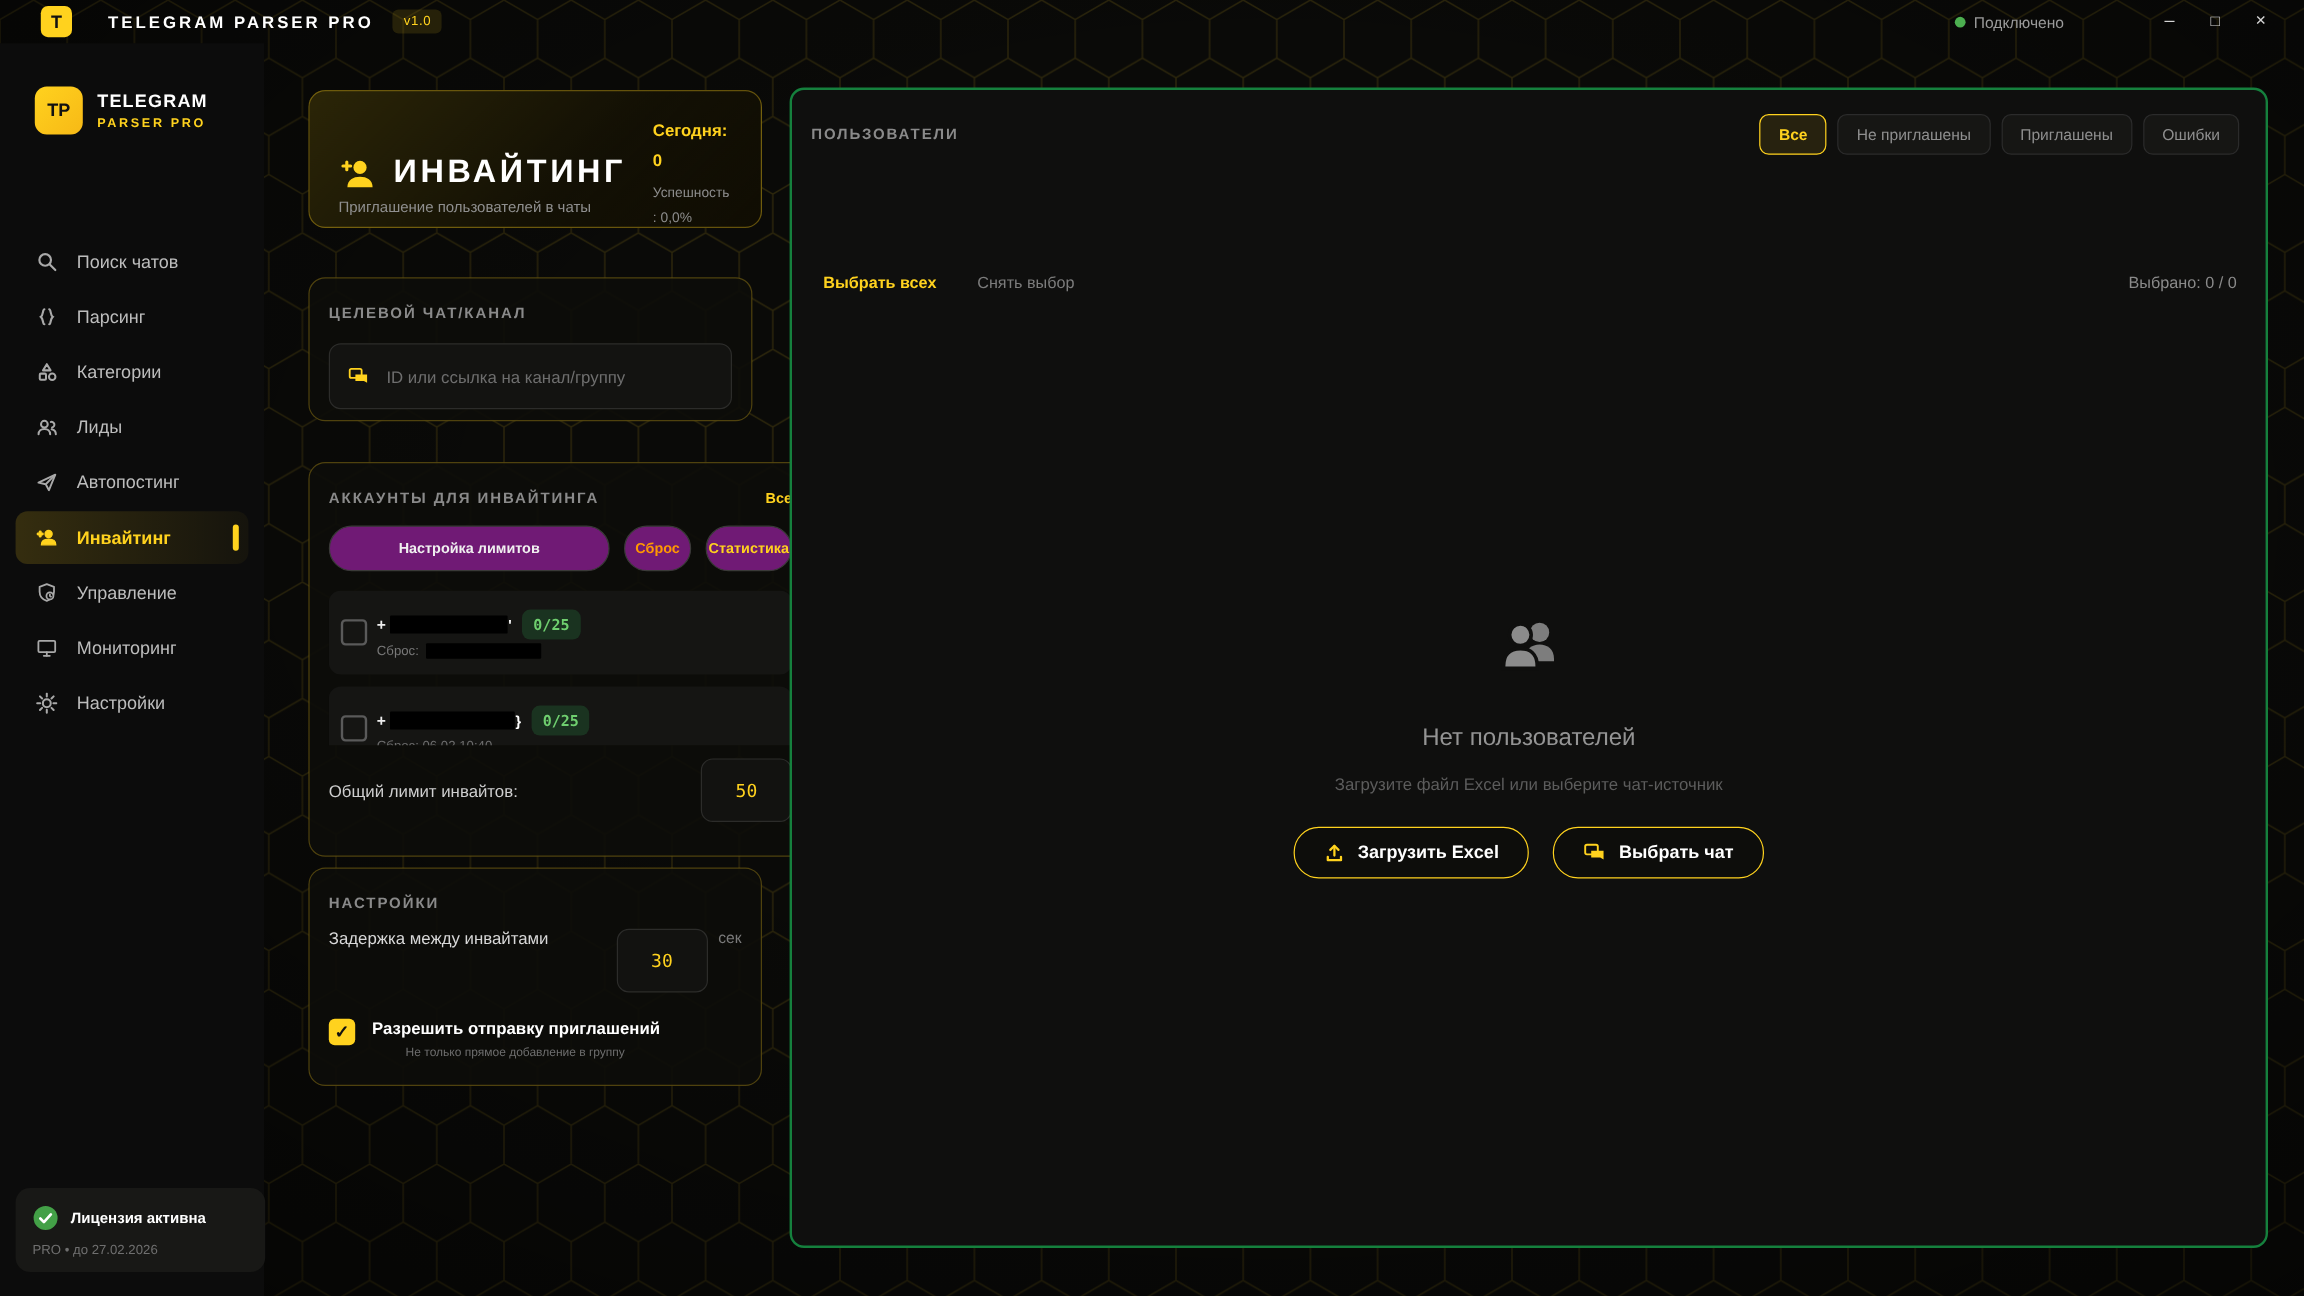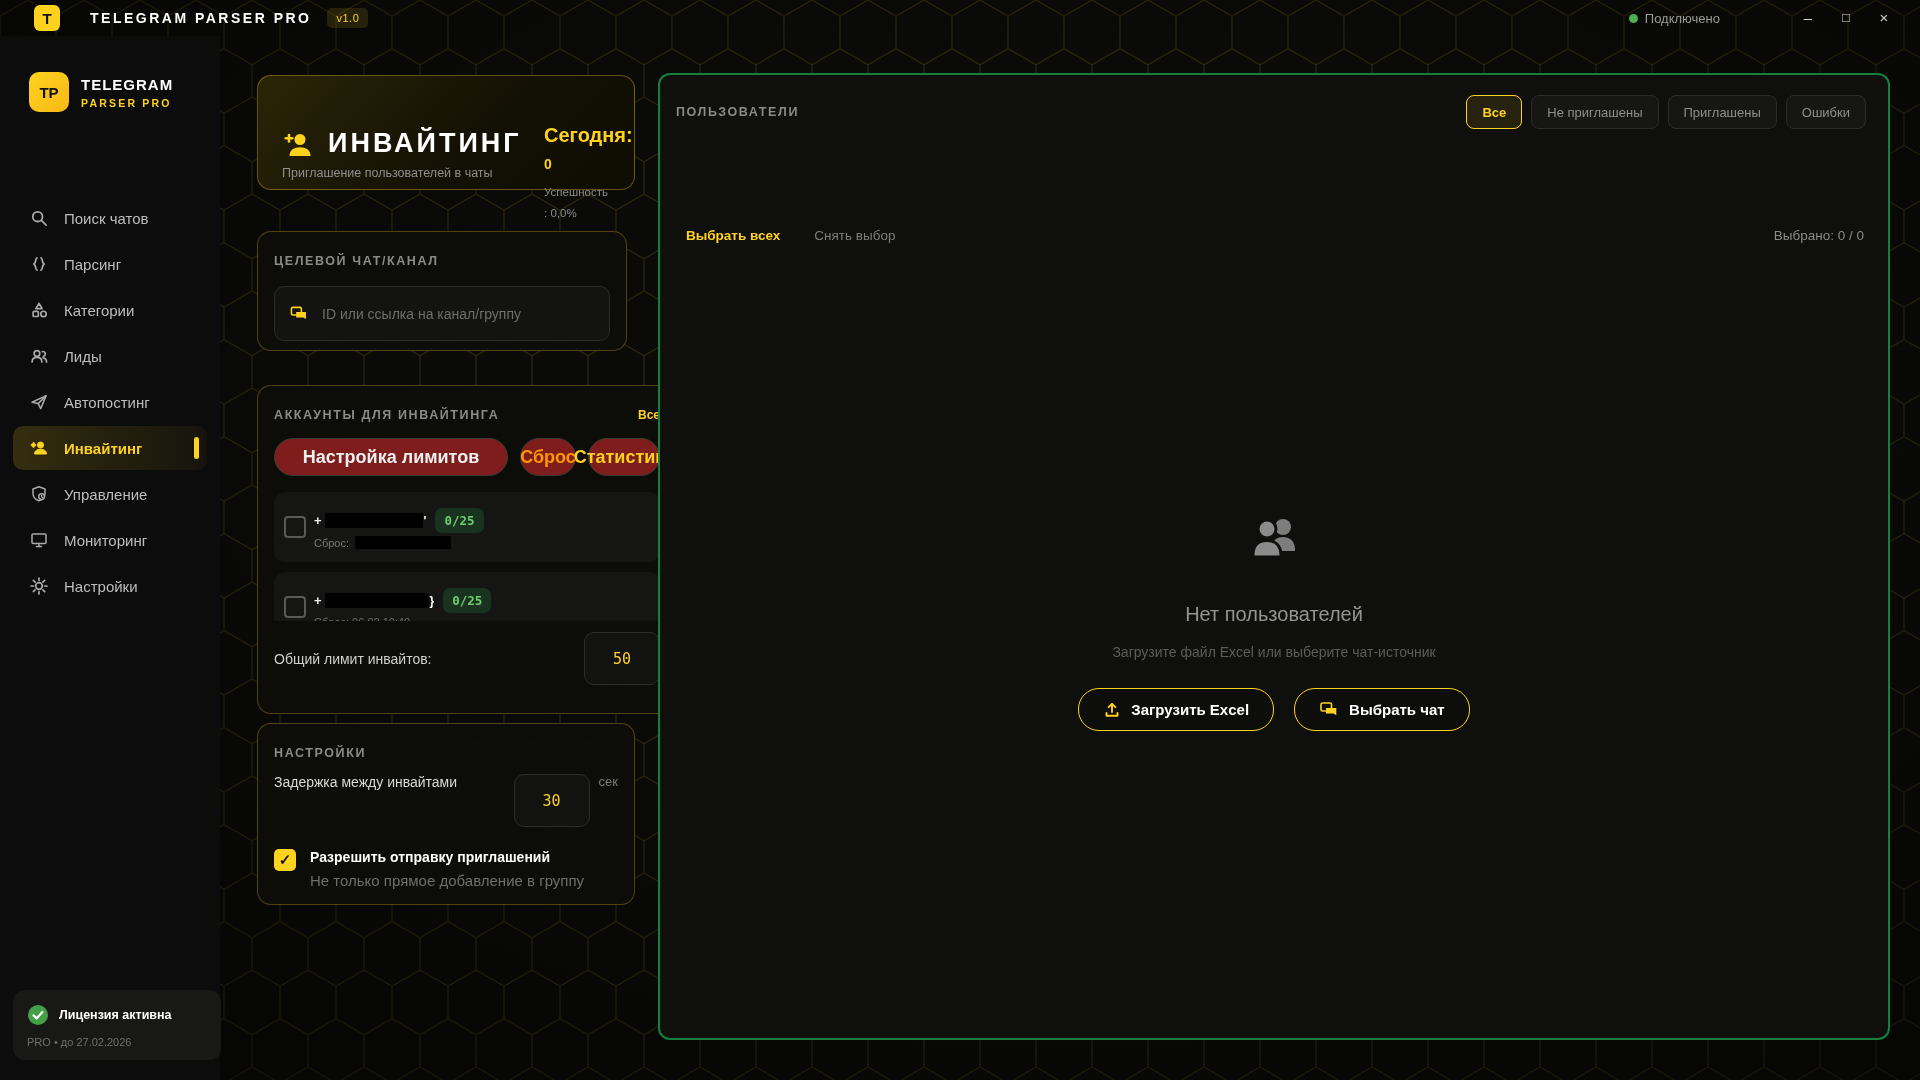--- a/index.html
+++ b/index.html
@@ -48,41 +48,41 @@
   .sec-title{color:#8a8a8a;font-weight:bold;font-size:12.5px;letter-spacing:1.6px;}
 
   
   .card-head{left:257px;top:75px;width:378px;height:115px;
        background:linear-gradient(135deg,#2b2507 0%,#17130360 60%,#100d03 100%),#100e05;
        border:1px solid rgba(255,210,30,.35);}
   .head-row{display:flex;align-items:center;margin:52px 0 0 24px;}
   .head-title{color:#fff;font-weight:bold;font-size:27px;letter-spacing:3px;margin-left:14px;}
   .head-sub{color:#8f8f8f;font-size:12.5px;margin:7px 0 0 24px;}
   .head-stats{position:absolute;top:24px;right:12px;width:78px;}
-  .hs-l1{color:#ffd21e;font-weight:bold;font-size:20px;margin-top:24px;}
+  .hs-l1{color:#ffd21e;font-weight:bold;font-size:14px;}
   .hs-l2{color:#ffd21e;font-weight:bold;font-size:14px;margin-top:9px;}
   .hs-l3{color:#8c8c8c;font-size:11.5px;margin-top:14px;}
   .hs-l4{color:#8c8c8c;font-size:11.5px;margin-top:9px;}
 
   
   .card-target{left:257px;top:231px;width:370px;height:120px;padding:22px 16px;}
   .input-wrap{display:flex;align-items:center;margin-top:18px;height:53px;background:#131311;
        border:1px solid #2c2c2a;border-radius:10px;}
   .input-wrap svg{margin:0 12px 0 15px;flex:0 0 18px;}
   .input-wrap input{background:transparent;border:0;outline:0;color:#c2410c;font-size:14px;width:280px;
        font-family:"Liberation Sans",sans-serif;}
   .input-wrap input::placeholder{color:#6e6e6e;}
 
   
   .card-acc{left:257px;top:385px;width:420px;height:329px;padding:22px 16px 16px;}
   .acc-head{display:flex;justify-content:space-between;align-items:center;}
   .link-all{color:#ffd21e;font-size:12px;font-weight:bold;cursor:pointer;}
   .acc-btns{display:flex;gap:12px;margin-top:16px;}
-  .pillbtn{height:38px;border-radius:19px;border:1px solid #3a3a38;background:#7f1d1d;display:flex;
-       align-items:center;justify-content:center;font-size:18px;font-weight:bold;cursor:pointer;box-sizing:border-box;}
+  .pillbtn{height:38px;border-radius:19px;border:1px solid #3a3a38;background:#701a75;display:flex;
+       align-items:center;justify-content:center;font-size:12px;font-weight:bold;cursor:pointer;box-sizing:border-box;}
   .btn-limits{flex:1;color:#f0f0f0;}
   .btn-reset{width:56px;color:#ff9800;border-color:#3a3a38;}
   .btn-stats{width:72px;color:#ffd21e;}
   .acc-list{margin-top:16px;height:129px;overflow:hidden;}
   .acc-row{height:70px;background:#151513;border-radius:10px;margin-bottom:10px;position:relative;box-sizing:border-box;}
   .acc-cb{position:absolute;left:10px;top:24px;width:18px;height:18px;border:2px solid #5a5a5a;border-radius:4px;cursor:pointer;}
   .acc-phone{position:absolute;left:40px;top:16px;display:flex;align-items:center;color:#eee;font-size:13px;font-weight:bold;}
   .redact{display:inline-block;background:#000;border-radius:1px;}
   .r-phone{width:98px;height:15px;margin-left:3px;}
   .artifact{color:#fff;font-size:12px;margin-left:1px;}
@@ -99,21 +99,21 @@
   
   .card-set{left:257px;top:723px;width:378px;height:182px;padding:22px 16px;}
   .delay-row{display:flex;margin-top:14px;}
   .delay-label{color:#d8d8d8;font-size:14px;flex:1;}
   .delay-unit{color:#7a7a7a;font-size:13px;margin-left:9px;}
   .cb-row{display:flex;margin-top:22px;}
   .cb{width:22px;height:22px;background:#ffd21e;border-radius:5px;color:#111;font-weight:bold;font-size:15px;
       display:flex;align-items:center;justify-content:center;cursor:pointer;flex:0 0 22px;}
   .cb-txts{margin-left:14px;}
   .cb-label{color:#fff;font-weight:bold;font-size:14px;}
-  .cb-sub{color:#6e6e6e;font-size:15px;margin-top:7px;}
+  .cb-sub{color:#6e6e6e;font-size:10px;margin-top:7px;margin-left:28px;}
 
   
   .startbtn{position:absolute;left:257px;top:995px;width:380px;height:48px;border-radius:24px;z-index:3;
        background:linear-gradient(180deg,#645715,#504512);display:flex;align-items:center;justify-content:center;
        gap:14px;cursor:pointer;}
   .startbtn span{color:#f5eed6;font-weight:bold;font-size:16.5px;letter-spacing:1.5px;}
   .play{width:0;height:0;border-left:11px solid #2a2405;border-top:7px solid transparent;border-bottom:7px solid transparent;}
 
   
   .users{position:absolute;left:658px;top:73px;width:1232px;height:967px;background:#0f0f0e;

